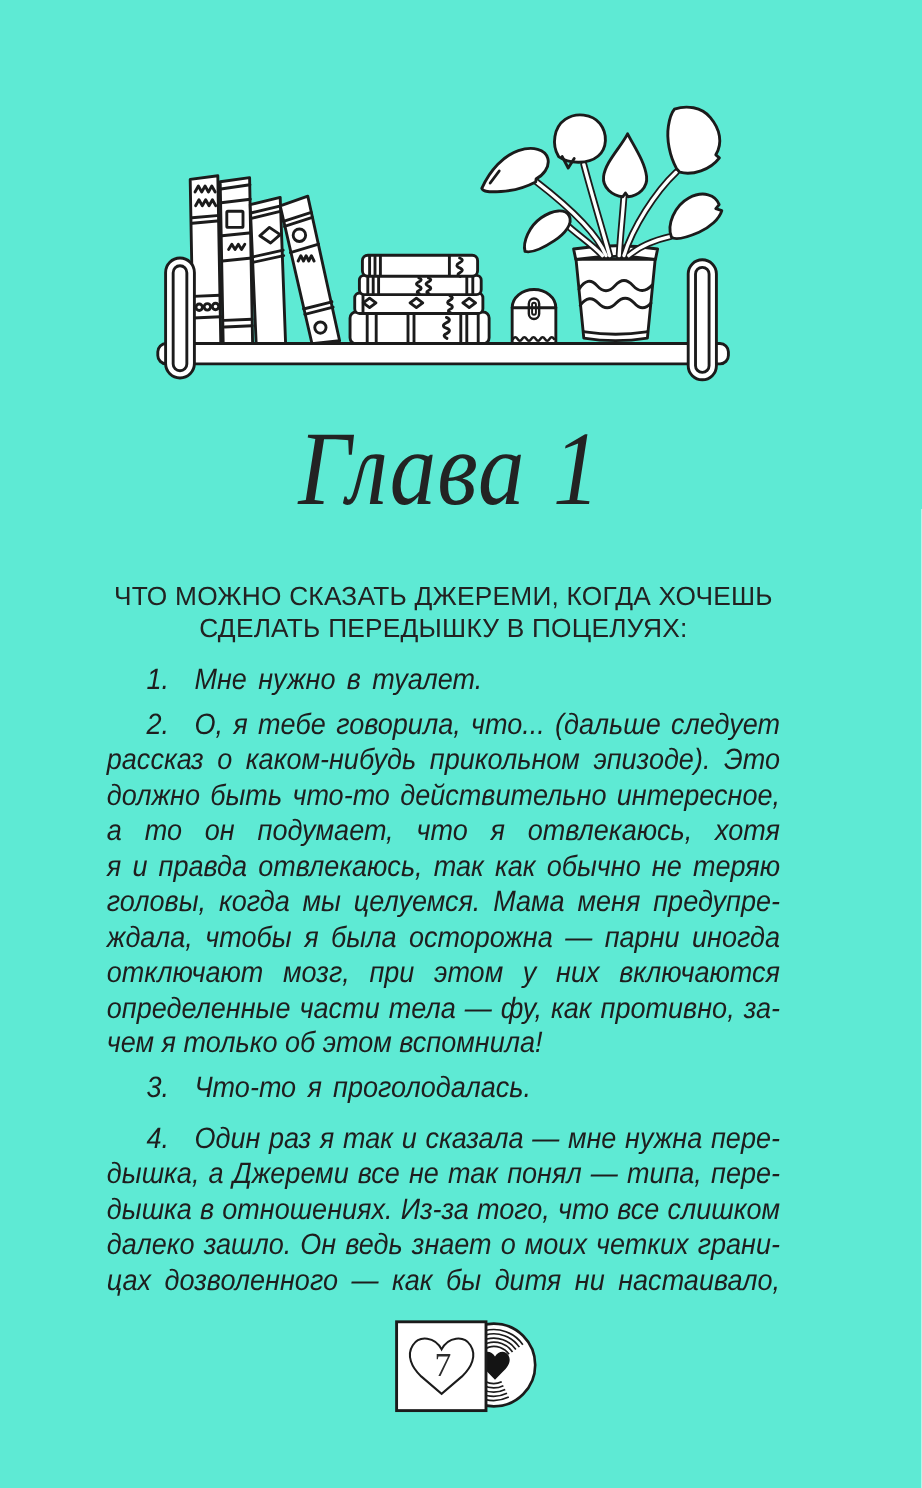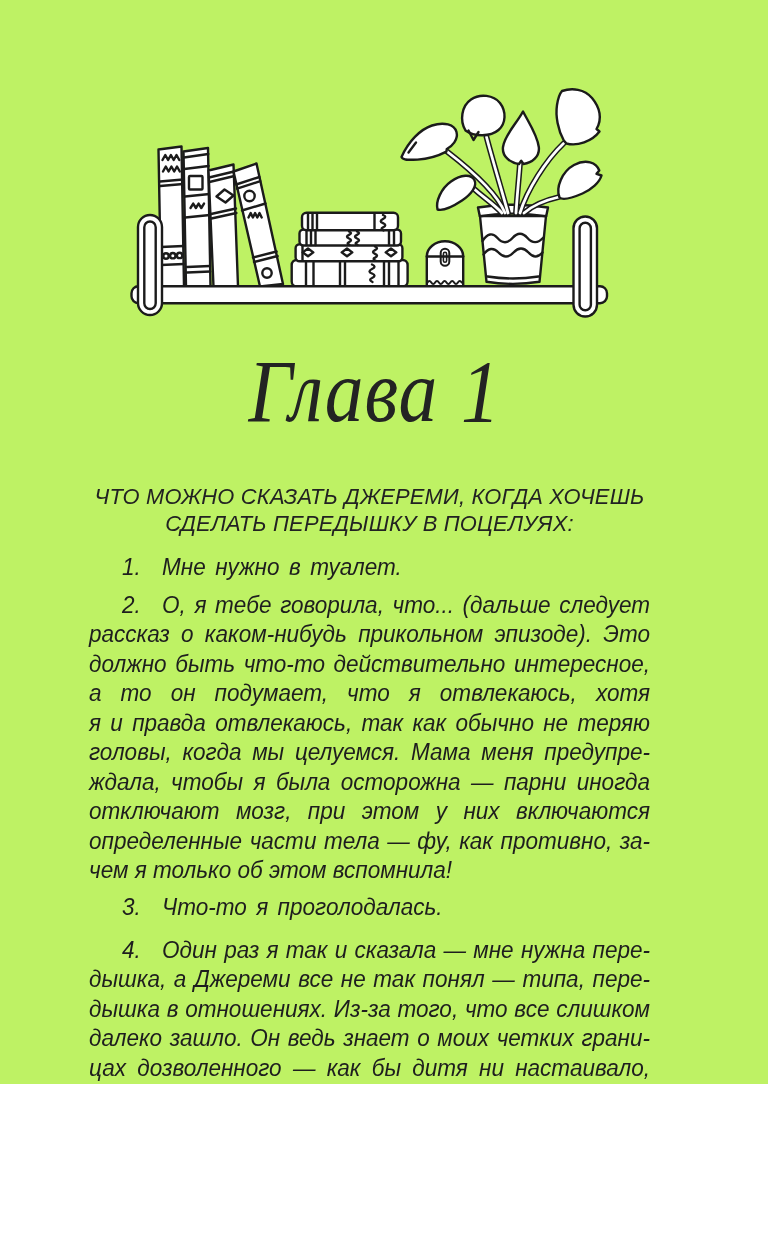--- a/index.html
+++ b/index.html
@@ -1,25 +1,25 @@
 <!DOCTYPE html>
 <html lang="ru"><head>
 <meta charset="utf-8">
 <title>Глава 1</title>
 <style>
   html,body{margin:0;padding:0;background:#fff;}
-  .page{position:relative;width:768px;height:1084px;background:#bef264;overflow:hidden;
+  .page{position:relative;width:768px;height:1240px;background:#5eead4;overflow:hidden;
         font-family:"Liberation Sans",sans-serif;color:#1c1c1c;}
   .glava{position:absolute;left:94px;top:347px;width:561px;text-align:center;
          font-family:"Liberation Serif",serif;font-style:italic;font-weight:400;
          font-size:88px;line-height:90px;transform:scaleX(0.88);transform-origin:50% 50%;
          letter-spacing:1px;color:#232323;}
   .glava .sp{display:inline-block;width:26px;}
   .hdr{position:absolute;left:89px;top:482.9px;width:561px;text-align:center;
-       font-style:italic;font-size:21.9px;line-height:27px;letter-spacing:0.2px;color:#222;}
+       font-size:21.9px;line-height:27px;letter-spacing:0.2px;color:#222;}
   .body-p{position:absolute;left:89px;width:610px;transform:scaleX(0.91967);transform-origin:0 50%;
           font-style:italic;font-size:24.5px;color:#1e1e1e;}
   .ln{height:29.5px;line-height:29.5px;white-space:nowrap;}
   .j{text-align:justify;text-align-last:justify;white-space:normal;}
   .l{text-align:left;}
   .num{display:inline-block;margin-left:35.9px;width:43.5px;}
 </style>
 </head>
 <body>
 <div class="page">

